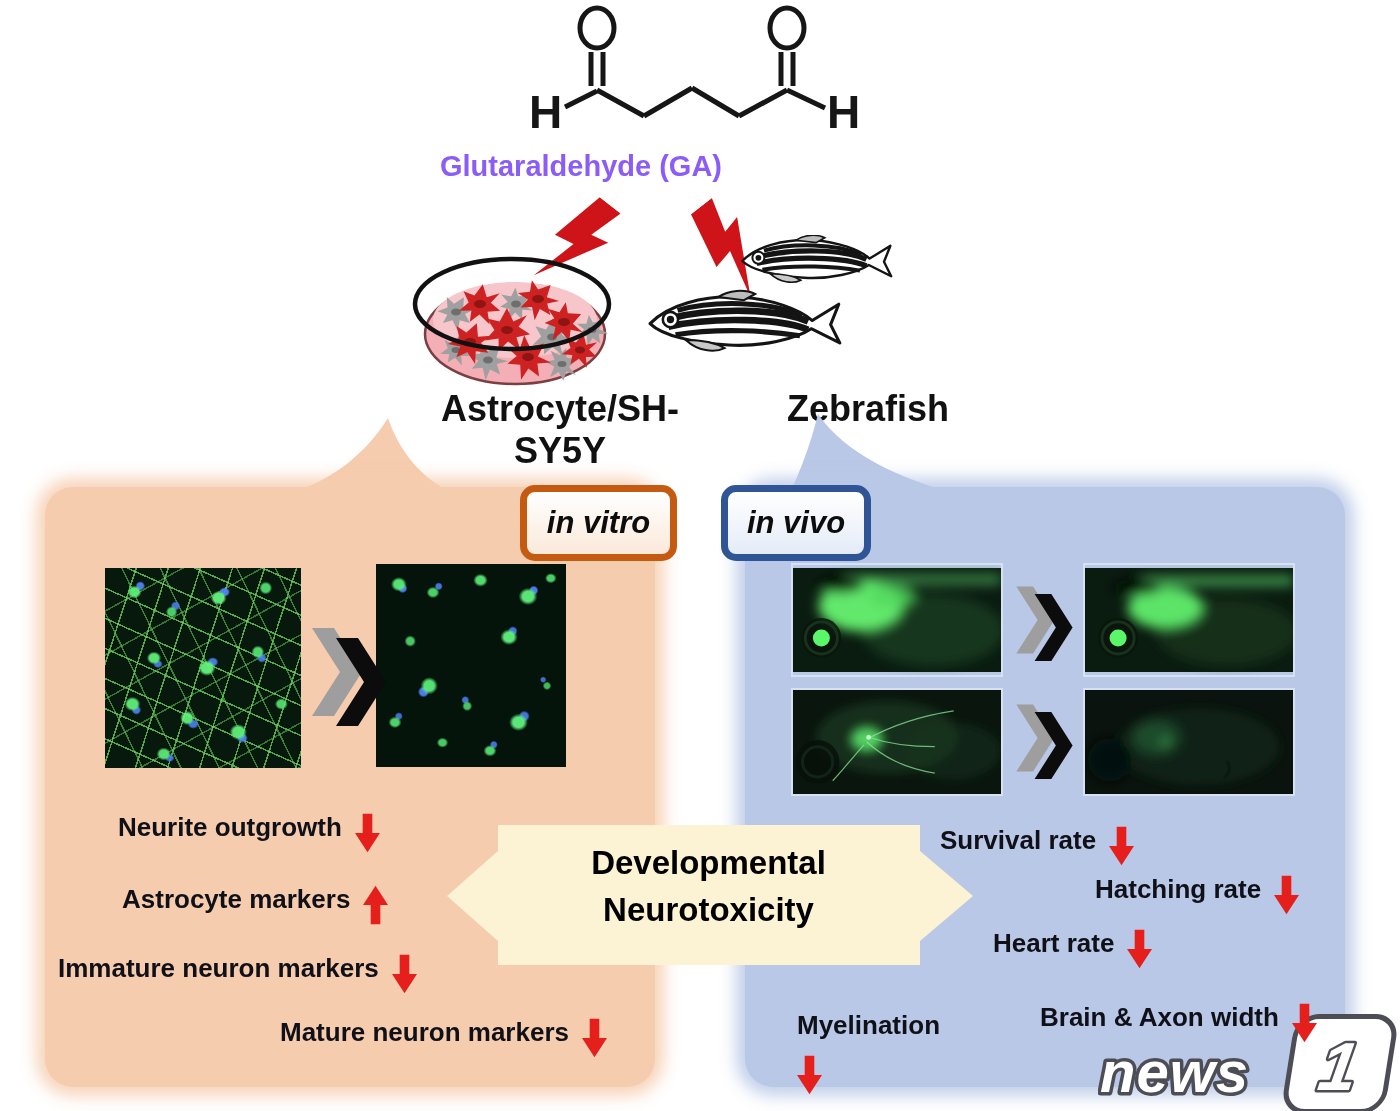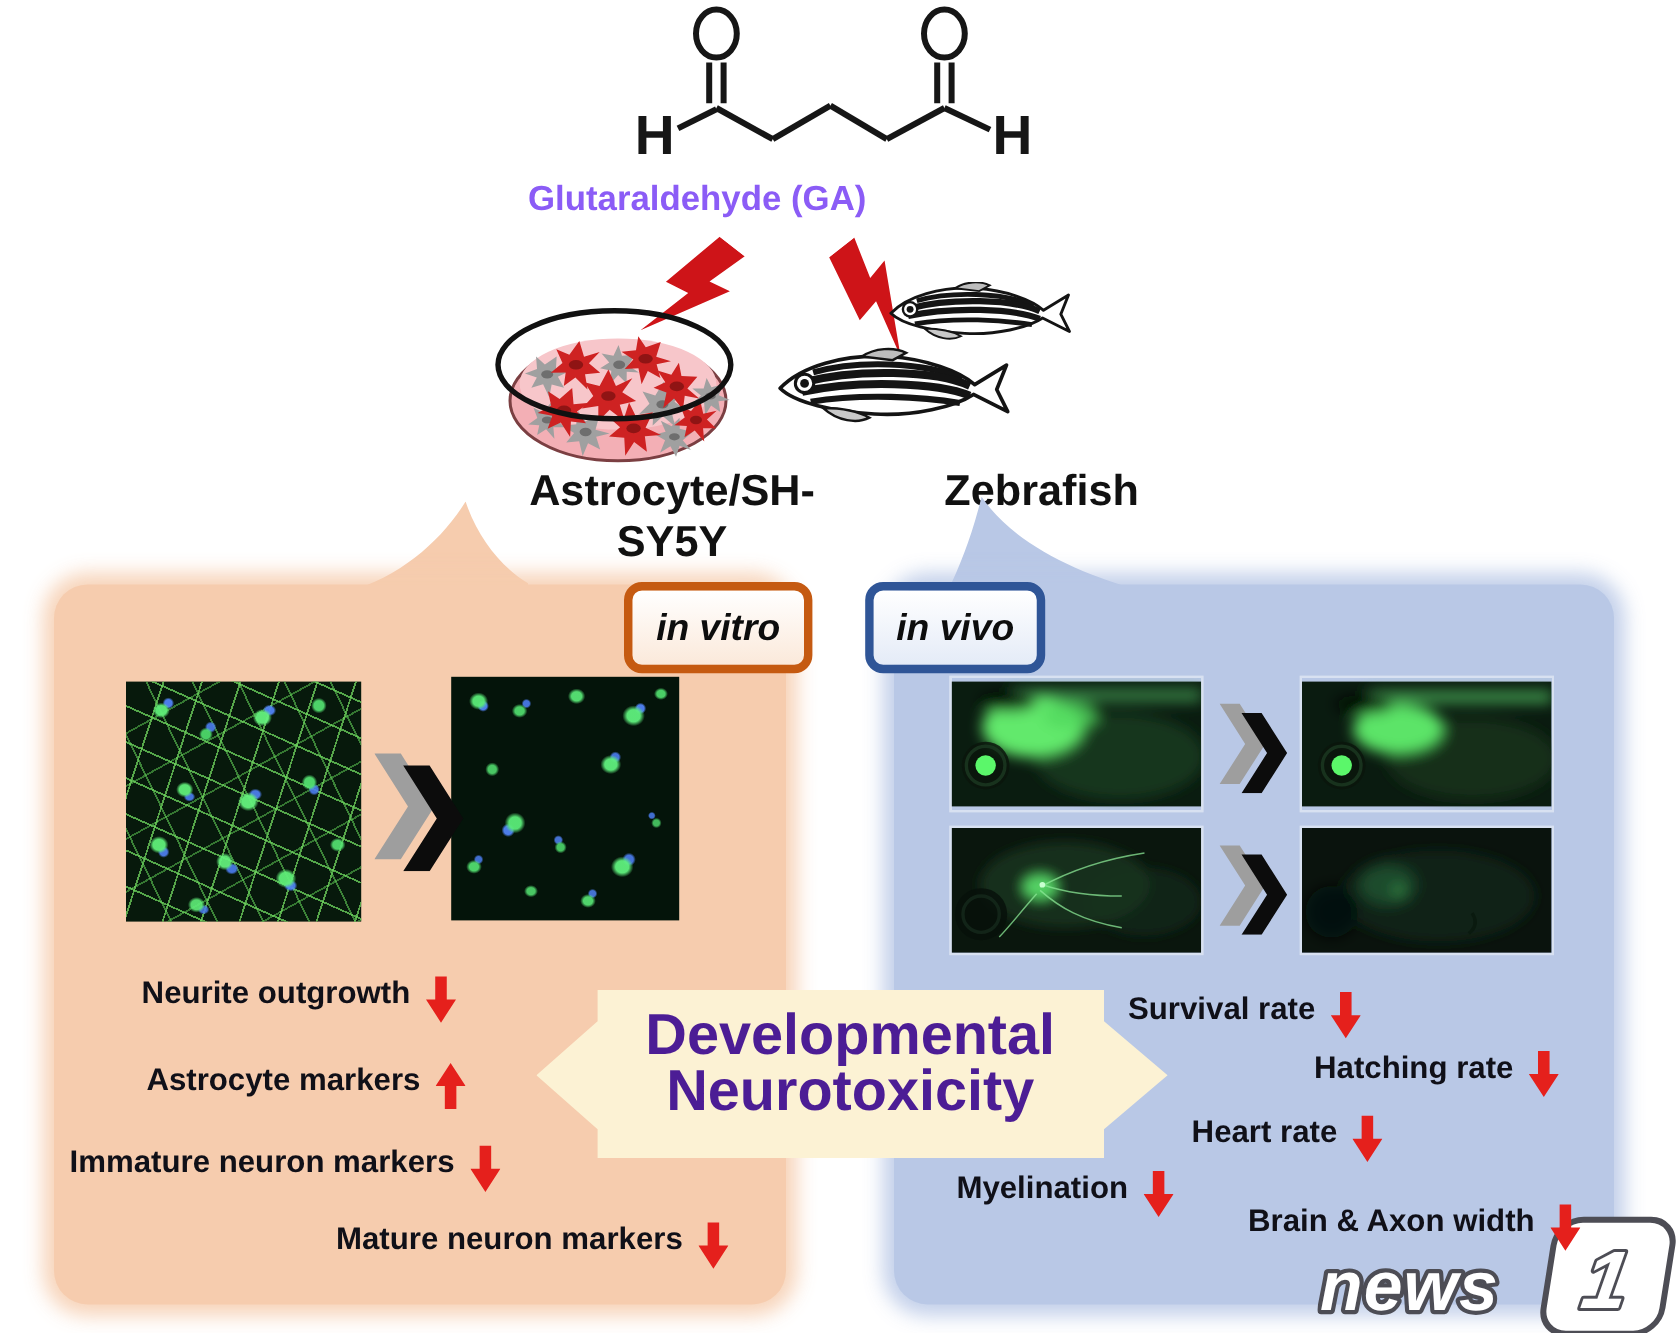--- a/index.html
+++ b/index.html
@@ -84,21 +84,21 @@
 
   .fishimg{z-index:3;box-shadow:0 0 0 2px rgba(255,255,255,.45);}
 
   
   .finding{z-index:6;display:flex;align-items:flex-start;gap:13px;font-size:26px;font-weight:bold;
            color:#101018;white-space:nowrap;}
   .finding .arr{margin-top:1px;}
 
   
   .banner-text{left:497px;top:839px;width:423px;z-index:5;text-align:center;
-               font-size:48px;font-weight:bold;color:#4c1d95;line-height:47px;}
+               font-size:33px;font-weight:bold;color:#000000;line-height:47px;}
   .banner-text span{display:block;}
 
   
   .newsone{left:1098px;top:1014px;width:300px;height:100px;z-index:30;}
   .news-box{position:absolute;left:190px;top:0px;width:94px;height:90px;background:#fff;
             border:5px solid #4d4d55;border-radius:24px;transform:skewX(-9deg);
             display:flex;align-items:center;justify-content:center;}
 </style>
 </head>
 <body>
@@ -346,21 +346,21 @@
     <svg class="arr" width="25" height="40" viewBox="0 0 26 40">
       <path d="M8,0 h10 v20 h8 L13,40 0,20 h8 Z" fill="#E5201C"></path>
       </svg>
   </div>
   <div class="abs finding" style="left:993px;top:928px;">
     <span>Heart rate</span>
     <svg class="arr" width="25" height="40" viewBox="0 0 26 40">
       <path d="M8,0 h10 v20 h8 L13,40 0,20 h8 Z" fill="#E5201C"></path>
       </svg>
   </div>
-  <div class="abs finding" style="left:797px;top:974px;">
+  <div class="abs finding" style="left:797px;top:1010px;flex-direction:column;">
     <span>Myelination</span>
     <svg class="arr" width="25" height="40" viewBox="0 0 26 40">
       <path d="M8,0 h10 v20 h8 L13,40 0,20 h8 Z" fill="#E5201C"></path>
       </svg>
   </div>
   <div class="abs finding" style="left:1040px;top:1002px;z-index:40;justify-content:center;">
     <span>Brain &amp; Axon width</span>
     <svg class="arr" width="25" height="40" viewBox="0 0 26 40">
       <path d="M8,0 h10 v20 h8 L13,40 0,20 h8 Z" fill="#E5201C"></path>
       </svg>

